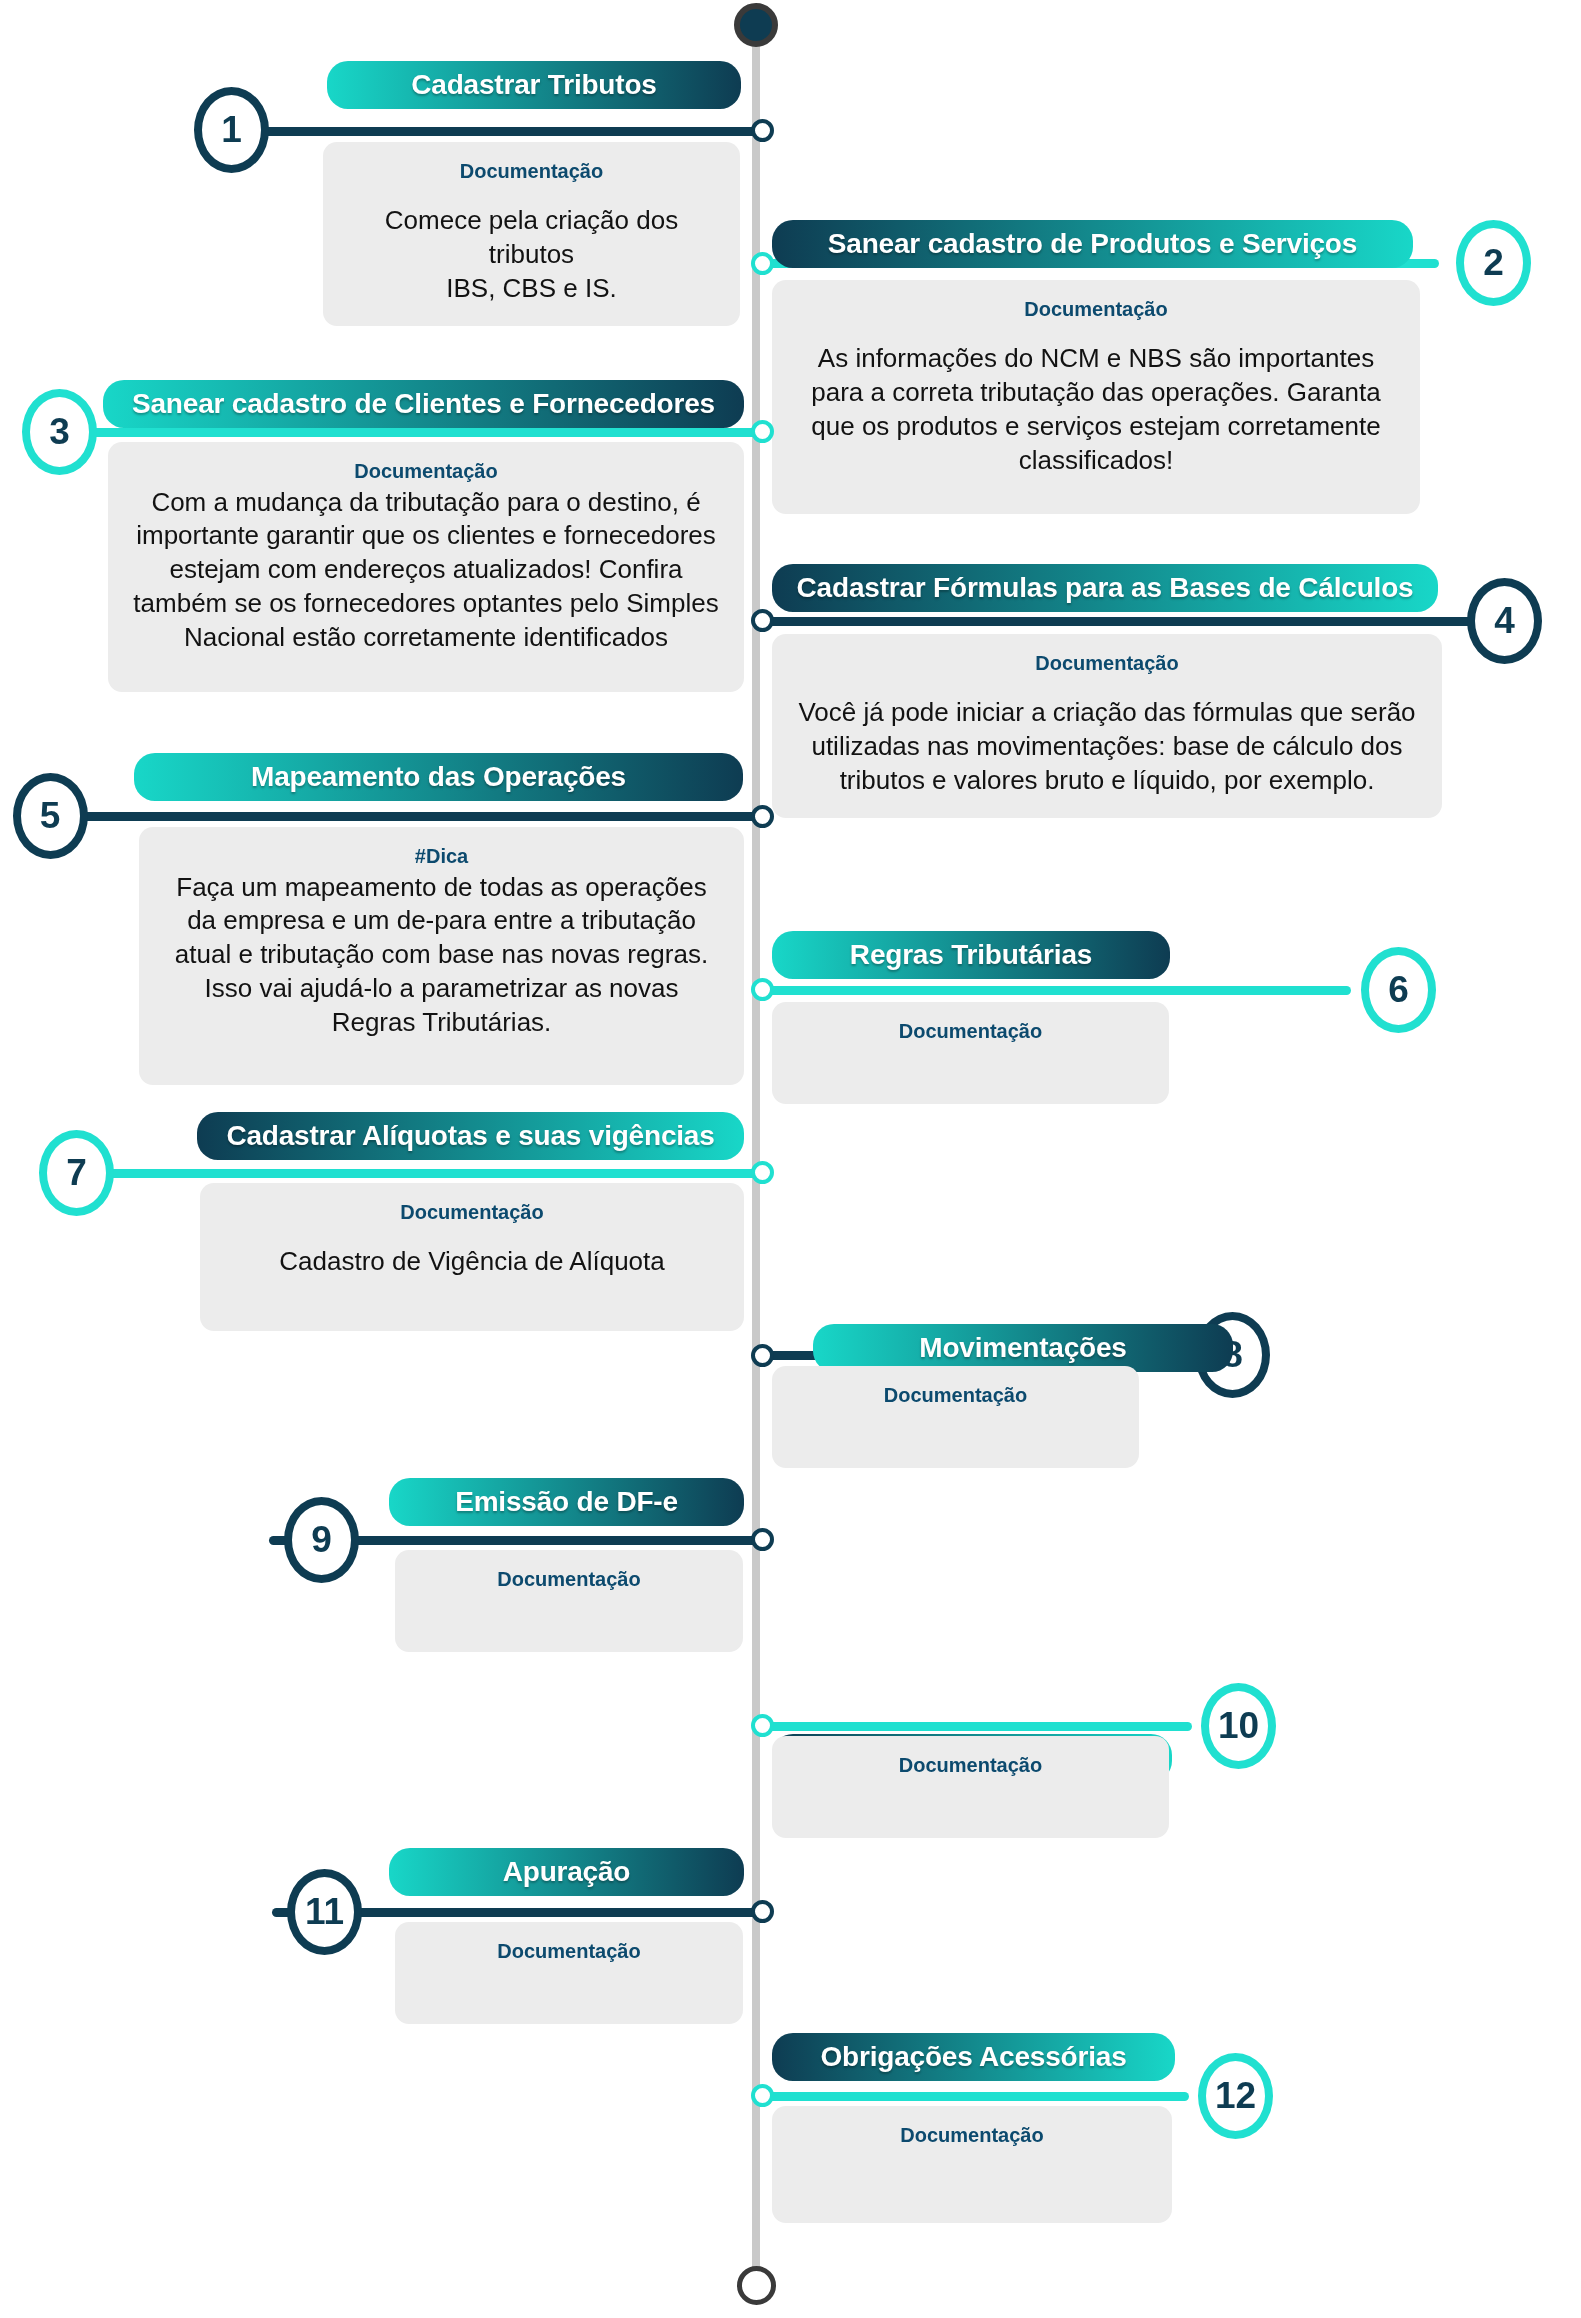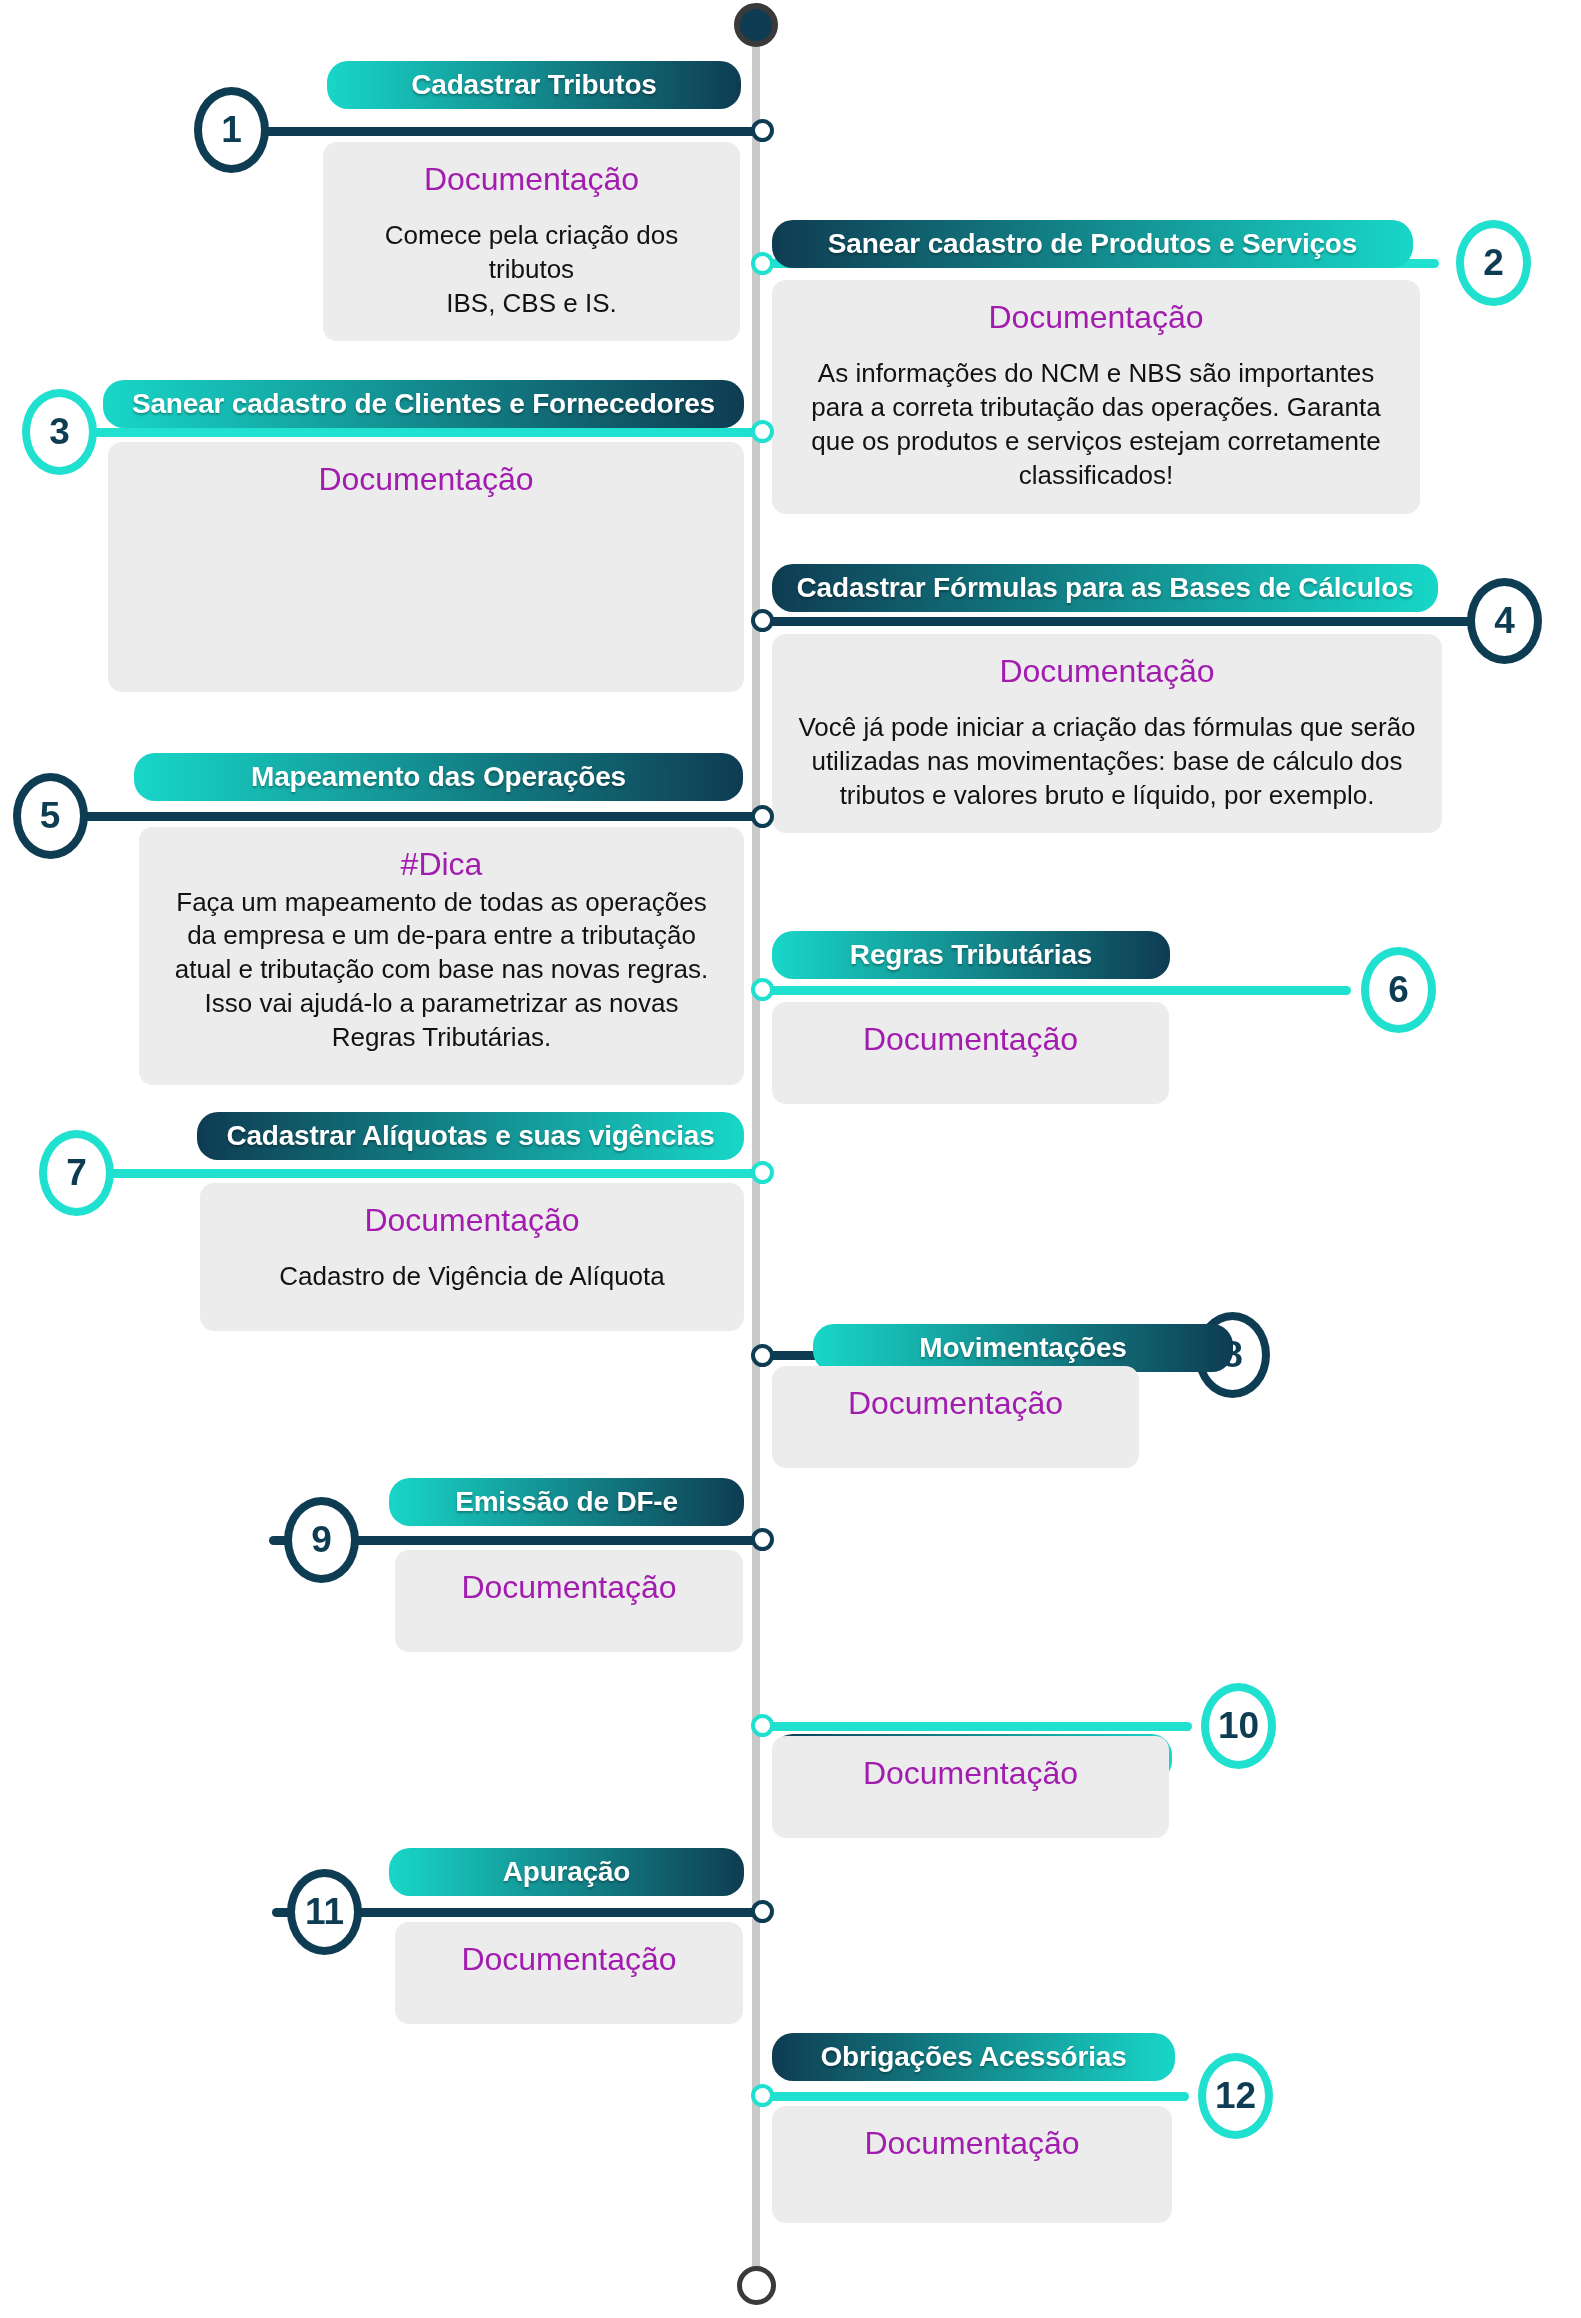--- a/index.html
+++ b/index.html
@@ -97,23 +97,23 @@
 
   
   .body-card {
     position: absolute;
     background: #ececec;
     border-radius: 14px;
     padding: 17px 20.3px 20.3px 20.3px;
     text-align: center;
   }
   .doc-link {
-    color: #a21caf;
-    font-size: 32px;
-    font-weight: normal;
+    color: #0c4a6e;
+    font-size: 20px;
+    font-weight: bold;
     display: block;
     line-height: 1.25;
   }
   .body-text {
     display: block;
     color: #121212;
     font-size: 26px;
     line-height: 1.30;
     margin-top: 20.3px;
     white-space: pre-line;
@@ -163,20 +163,21 @@
         <div class="rail teal" style="left: 87px; width: 680px; top: 428px;"></div>
         <div class="node teal" style="left: 751px; top: 420px;"></div>
         <div class="bubble teal" style="left: 22px; top: 389px;">
           <span>3</span>
         </div>
         <div class="title-pill grad-tn" style="left: 103px; top: 380px; width: 641px;">
           <span>Sanear cadastro de Clientes e Fornecedores</span>
         </div>
         <div class="body-card" style="left: 108px; top: 442px; width: 636px; min-height: 250px;">
           <a class="doc-link">Documentação</a>
+          <span class="body-text tight">Com a mudança da tributação para o destino, é importante garantir que os clientes e fornecedores estejam com endereços atualizados! Confira também se os fornecedores optantes pelo Simples Nacional estão corretamente identificados</span>
         </div>
       </div>
       <div class="step">
         <div class="rail navy" style="left: 756px; width: 737px; top: 617px;"></div>
         <div class="node navy" style="left: 751px; top: 609px;"></div>
         <div class="bubble navy" style="left: 1467px; top: 578px;">
           <span>4</span>
         </div>
         <div class="title-pill grad-nt" style="left: 772px; top: 564px; width: 666px;">
           <span>Cadastrar Fórmulas para as Bases de Cálculos</span>

